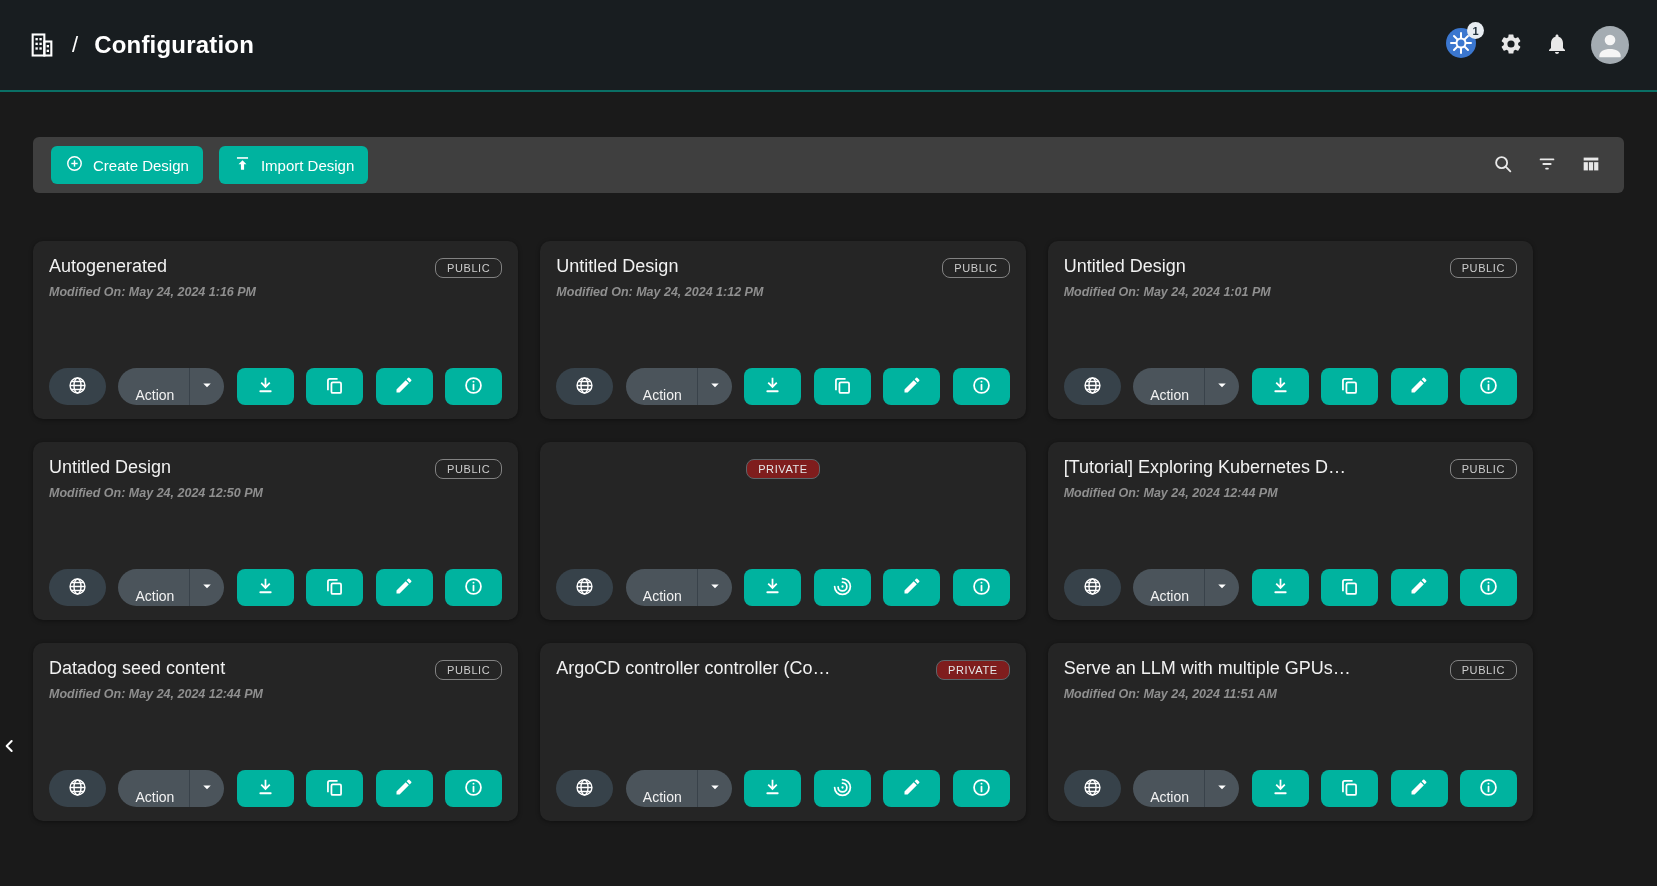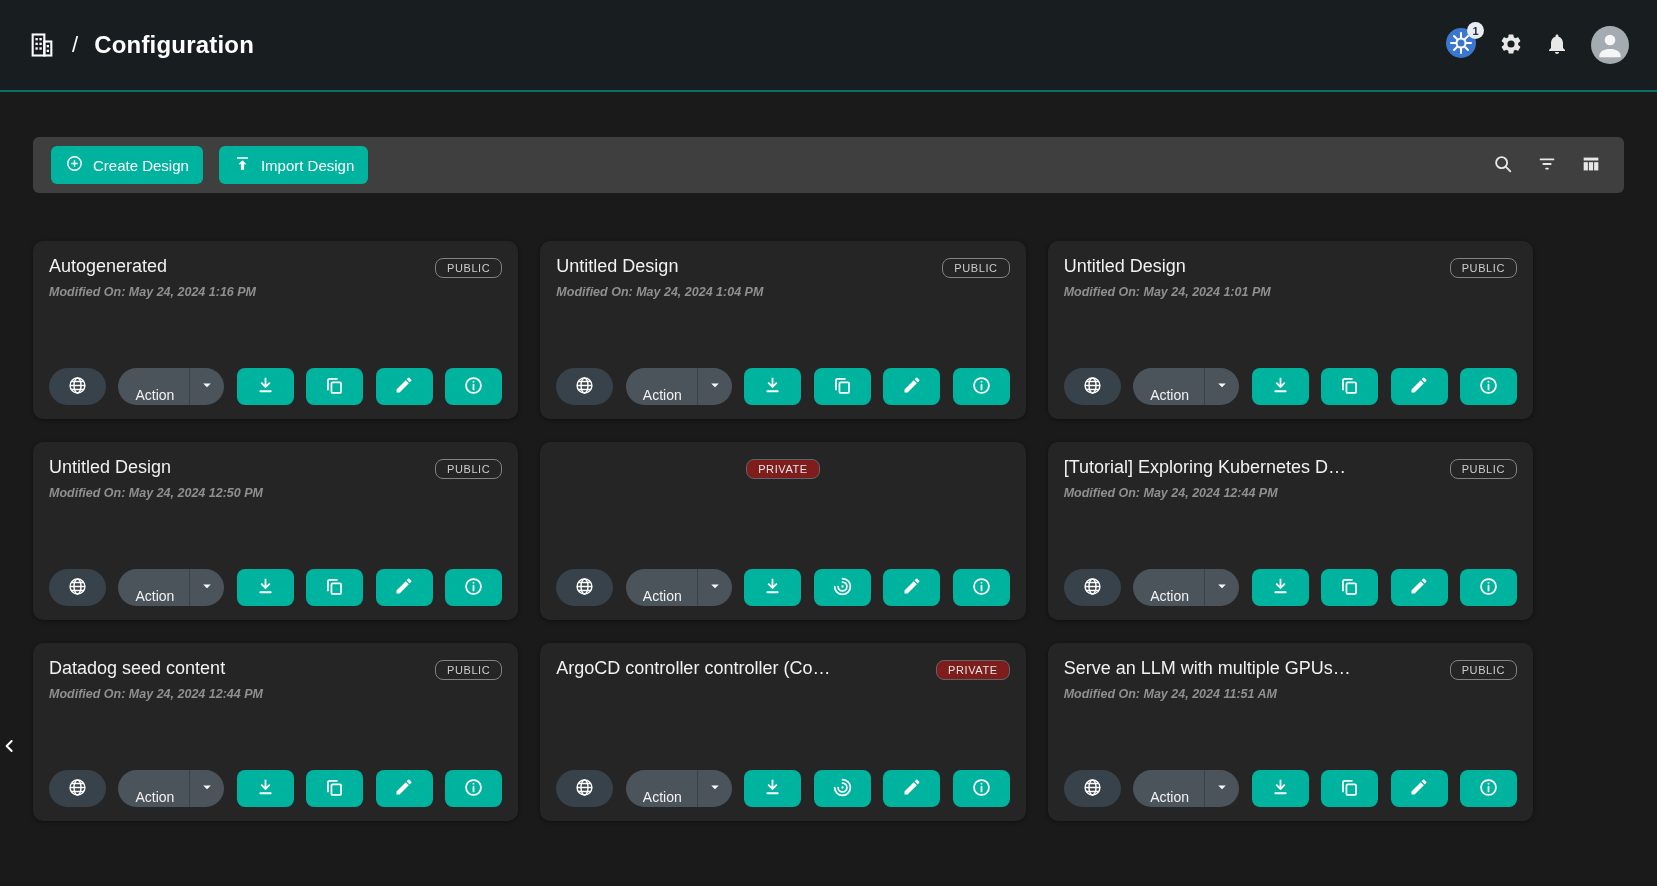--- a/index.html
+++ b/index.html
@@ -238,21 +238,21 @@
         </span>
       </button>
     </div>
   </article>
 
   <article class="card">
     <div class="card-head">
       <h2 class="card-title">Untitled Design</h2>
       <span class="chip public">PUBLIC</span>
     </div>
-    <p class="modified">Modified On: May 24, 2024 1:04 PM</p>
+    <p class="modified">Modified On: May 24, 2024 1:12 PM</p>
     <div class="card-actions">
       <button class="globe-btn">
         <span>
           <svg width="21" height="21" viewBox="0 0 24 24" fill="none" stroke="#fff" stroke-width="1.6">
             <circle cx="12" cy="12" r="8.5"></circle>
             <ellipse cx="12" cy="12" rx="4" ry="8.5"></ellipse>
             <path d="M3.5 12h17M4.6 7.4h14.8M4.6 16.6h14.8"></path>
           </svg>
         </span>
       </button>

